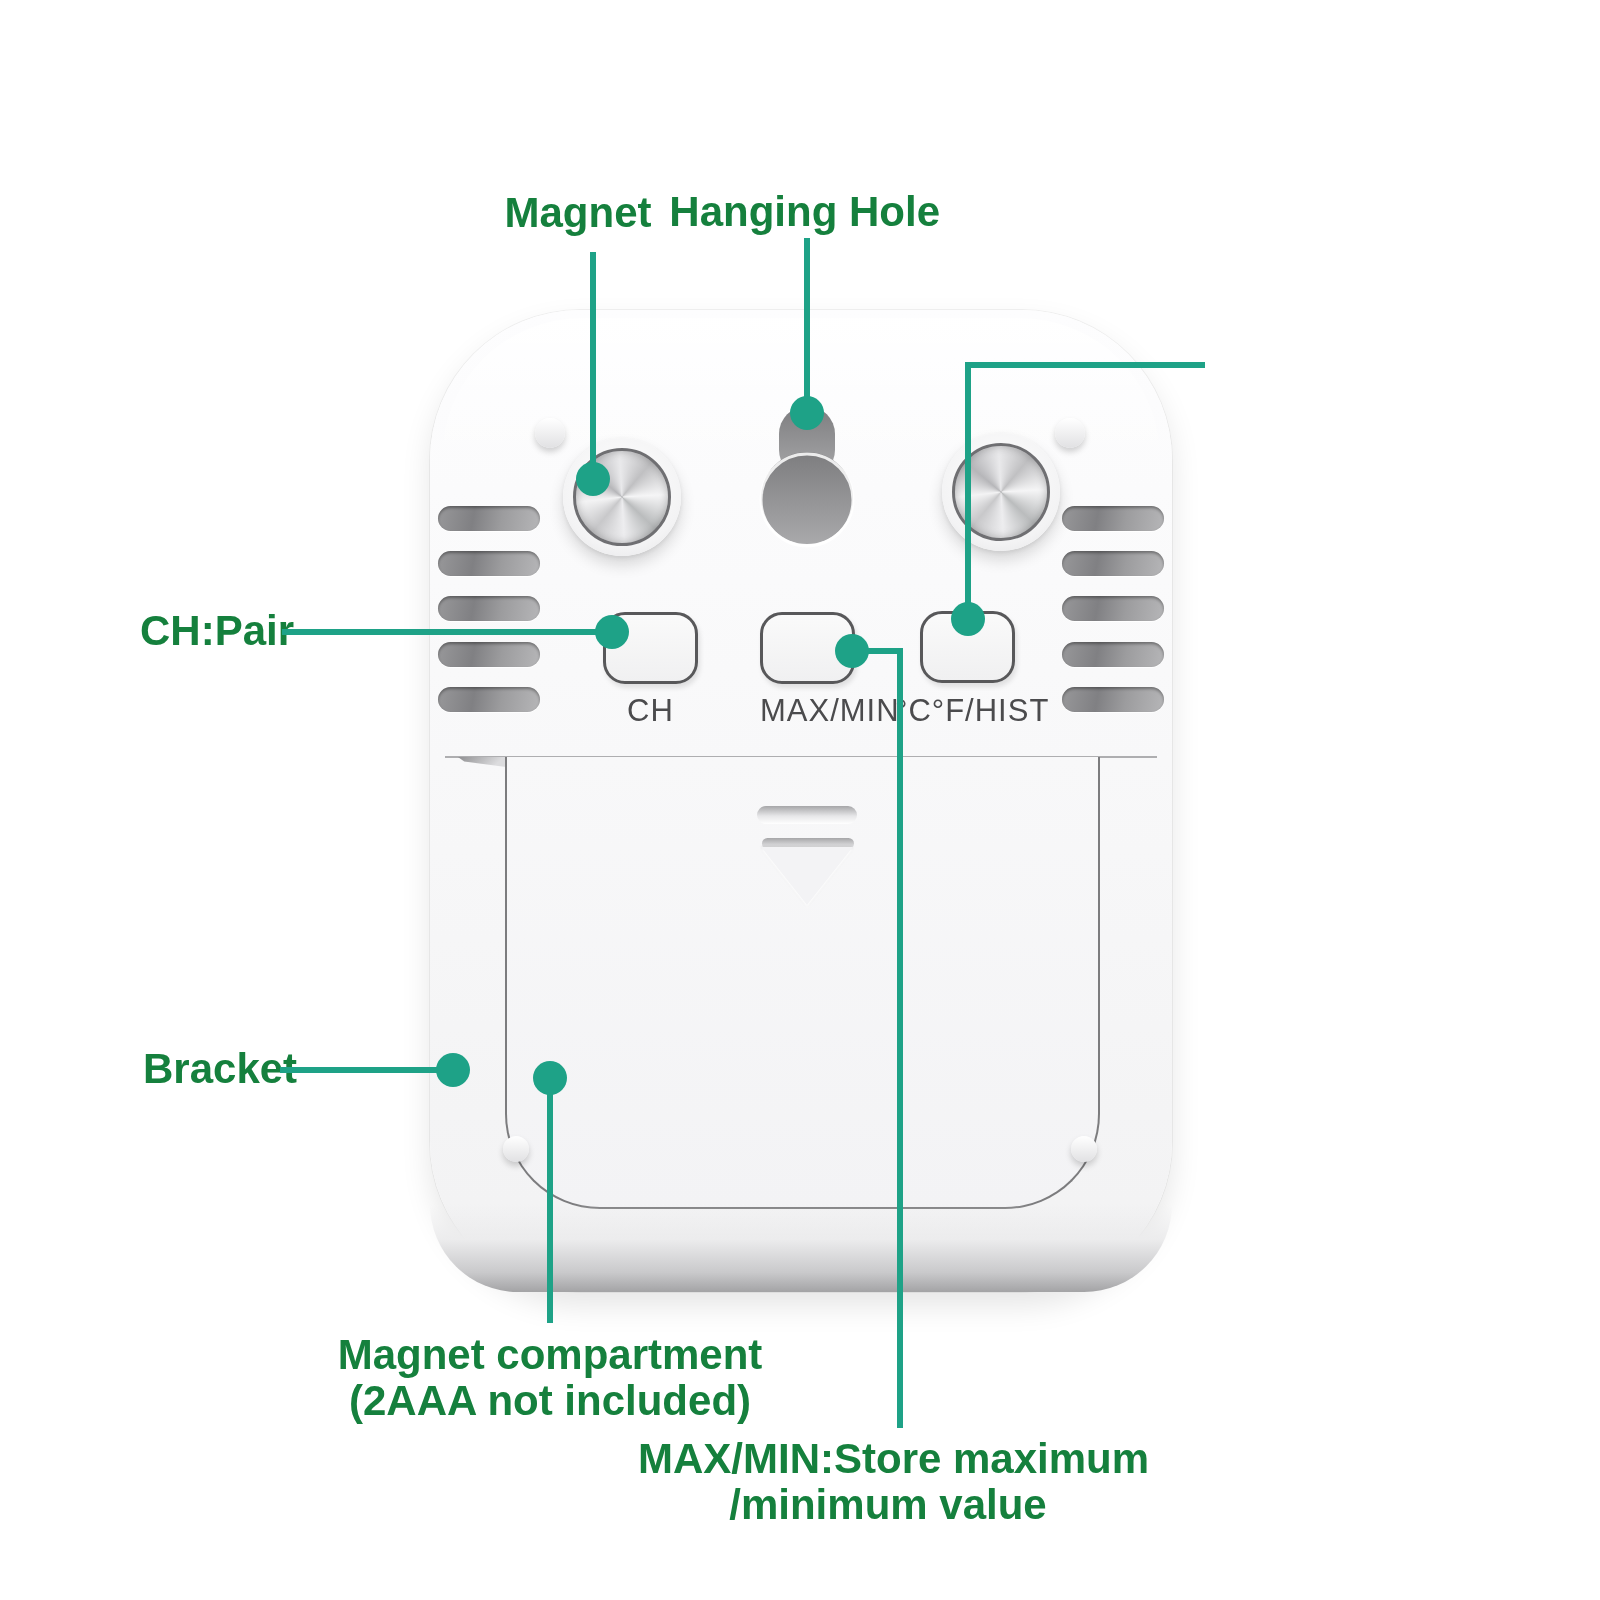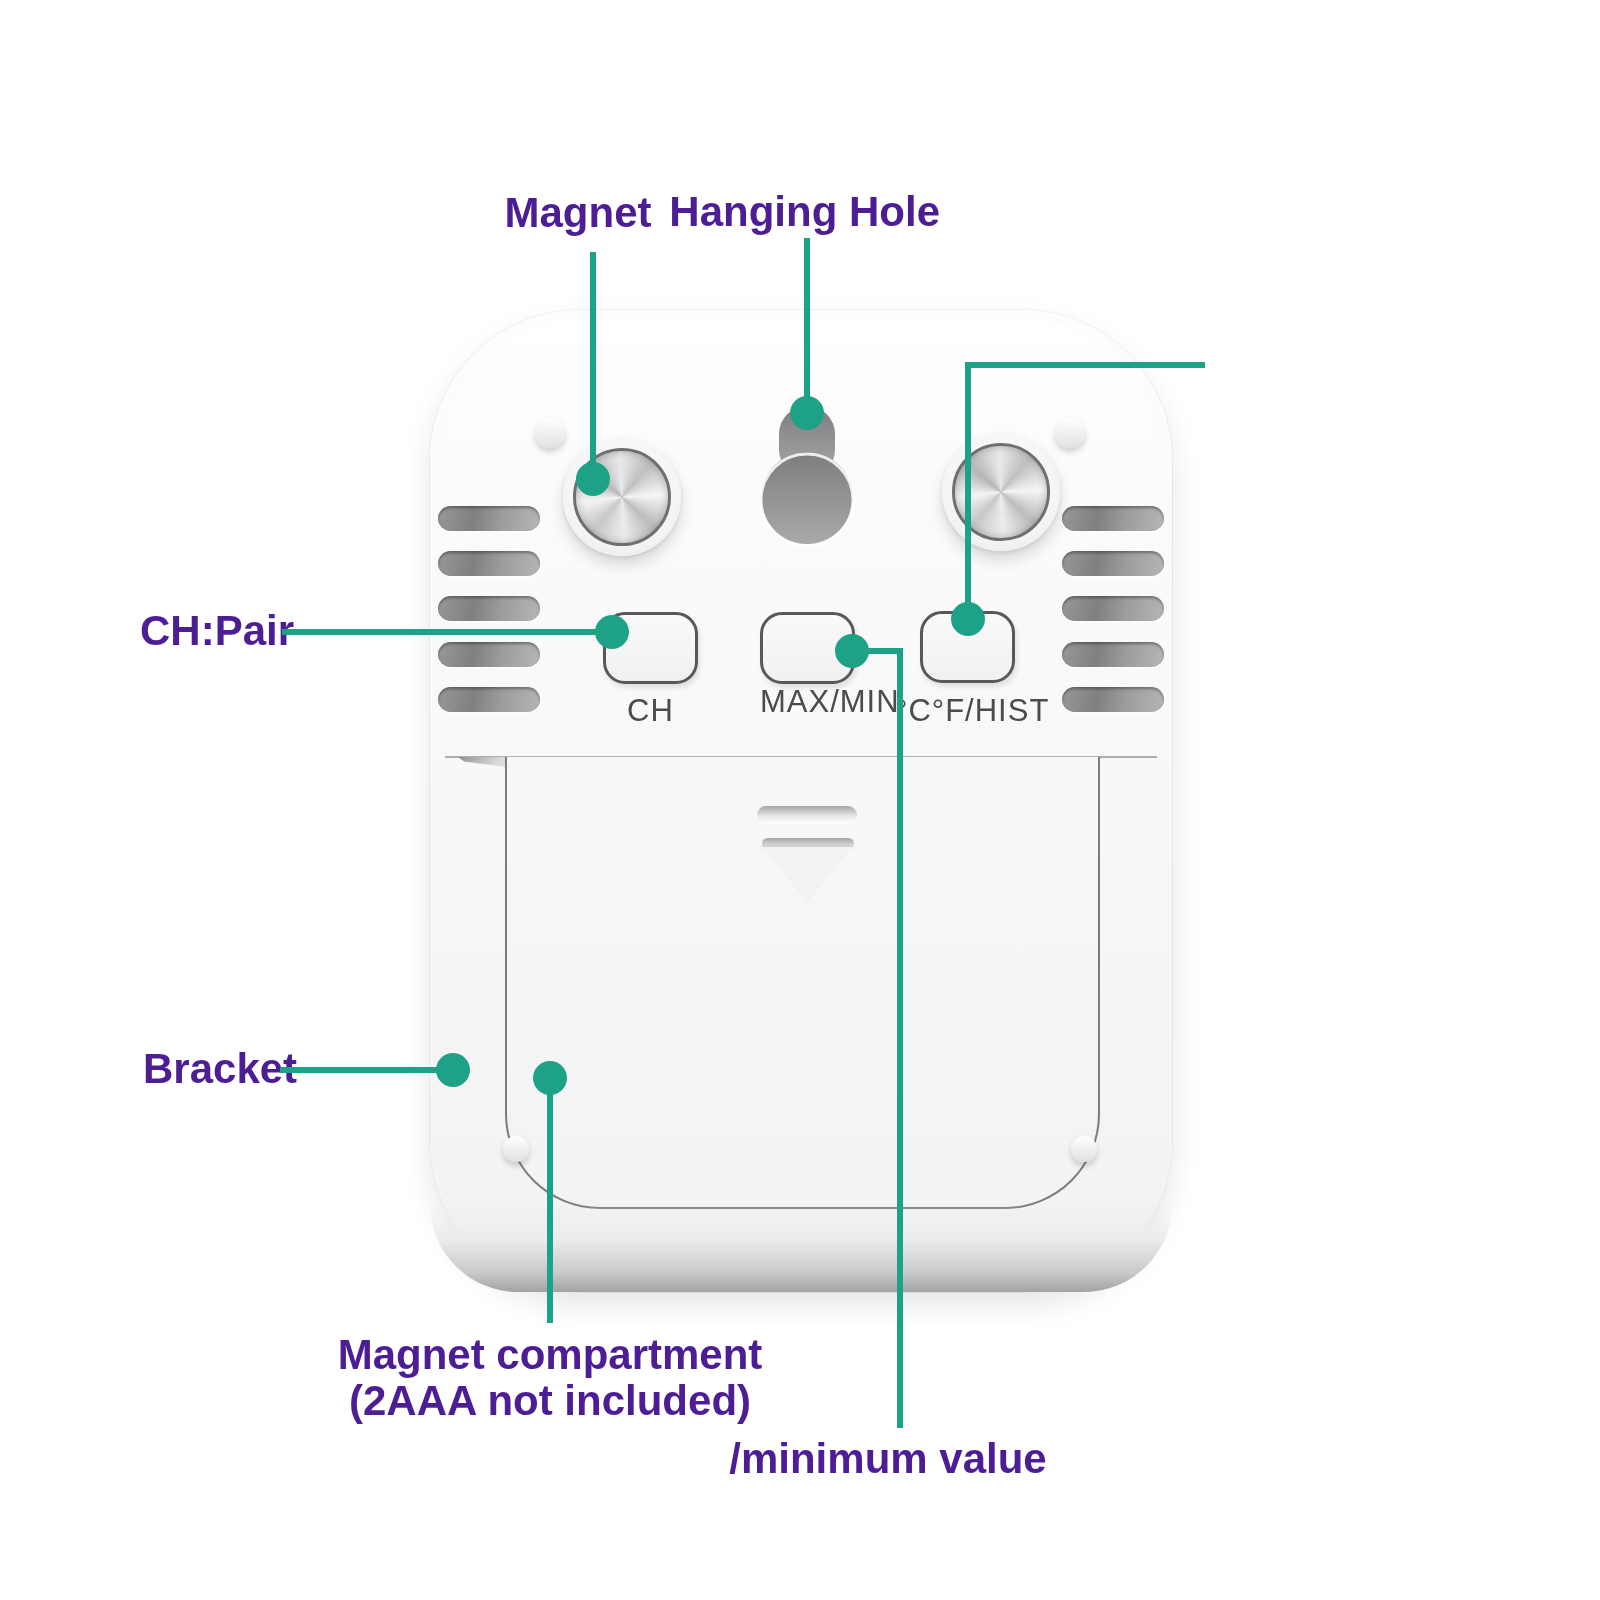--- a/index.html
+++ b/index.html
@@ -1,21 +1,21 @@
 <!DOCTYPE html>
 <html><head>
 <meta charset="utf-8">
 <style>
   html,body{margin:0;padding:0;background:#ffffff;}
   .stage{position:relative;width:1600px;height:1600px;background:#ffffff;overflow:hidden;
          font-family:"Liberation Sans",sans-serif;}
   .abs{position:absolute;}
 
   
-  .callout-label{color:#4c1d95;font-weight:bold;font-size:42px;line-height:46px;white-space:nowrap;}
+  .callout-label{color:#15803d;font-weight:bold;font-size:42px;line-height:46px;white-space:nowrap;}
   .tline{background:#1ea287;}
   .tdot{width:34px;height:34px;border-radius:50%;background:#1ea287;}
 
   
   .device{left:430px;top:310px;width:742px;height:982px;border-radius:150px;
           background:linear-gradient(180deg,#fdfdfe 0%,#f7f7f8 55%,#f2f2f3 100%);
           box-shadow:0 0 0 1px rgba(0,0,0,0.05), 0 14px 30px rgba(0,0,0,0.10);}
   .device-sheen{left:12px;top:8px;right:12px;height:150px;border-radius:140px 140px 0 0;
           background:linear-gradient(180deg,rgba(255,255,255,.9),rgba(255,255,255,0));}
   .device-bottom{left:0;right:0;bottom:0;height:88px;border-radius:0 0 150px 150px;
@@ -110,21 +110,21 @@
     <div class="abs vent" style="left:632px;top:196px;"></div>
     <div class="abs vent" style="left:632px;top:241px;"></div>
     <div class="abs vent" style="left:632px;top:286px;"></div>
     <div class="abs vent" style="left:632px;top:332px;"></div>
     <div class="abs vent" style="left:632px;top:377px;"></div>
 
     <div class="abs dev-btn" style="left:173px;top:302px;"></div>
     <div class="abs dev-btn" style="left:330px;top:302px;"></div>
     <div class="abs dev-btn" style="left:490px;top:301px;"></div>
     <div class="abs btn-label" style="left:173px;top:383px;width:95px;">CH</div>
-    <div class="abs btn-label" style="left:330px;top:374px;width:95px;">MAX/MIN</div>
+    <div class="abs btn-label" style="left:330px;top:383px;width:95px;">MAX/MIN</div>
     <div class="abs btn-label" style="left:465px;top:383px;width:124px;">°C°F/HIST</div>
 
     <div class="abs seam"></div>
     <div class="abs seam-notch"></div>
     <div class="abs cover"></div>
     <div class="abs cover-slot"></div>
     <div class="abs cover-slot2"></div>
     <div class="abs cover-tri"></div>
 
     <div class="abs peg peg-sm" style="left:73px;top:826px;"></div>
@@ -158,16 +158,17 @@
   <div class="abs tline" style="left:547px;top:1078px;width:6px;height:245px;"></div>
   <div class="abs callout-label" style="left:300px;top:1332px;width:500px;text-align:center;">
     <div>Magnet compartment</div>
     <div>(2AAA not included)</div>
   </div>
 
   <div class="abs tdot" style="left:835px;top:634px;"></div>
   <div class="abs tline" style="left:852px;top:648px;width:51px;height:6px;"></div>
   <div class="abs tline" style="left:897px;top:648px;width:6px;height:780px;"></div>
   <div class="abs callout-label" style="left:638px;top:1436px;width:500px;text-align:center;">
+    <div>MAX/MIN:Store maximum</div>
     <div>/minimum value</div>
   </div>
 
 </div>
 
 </body></html>

